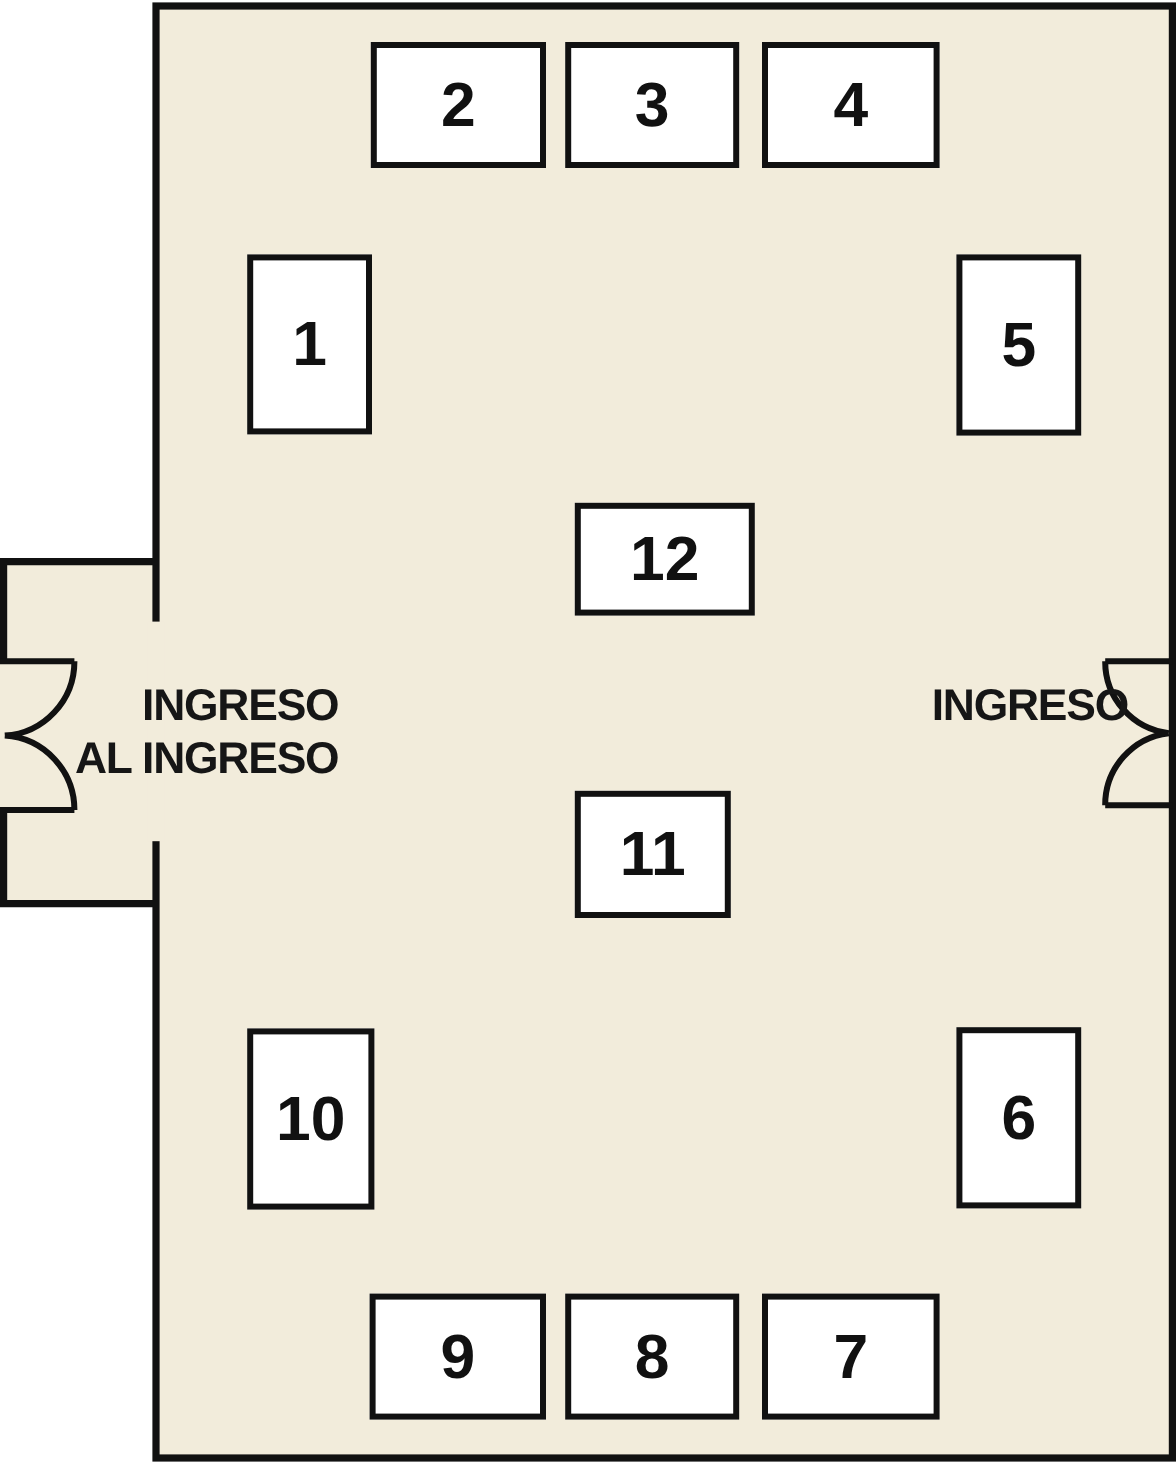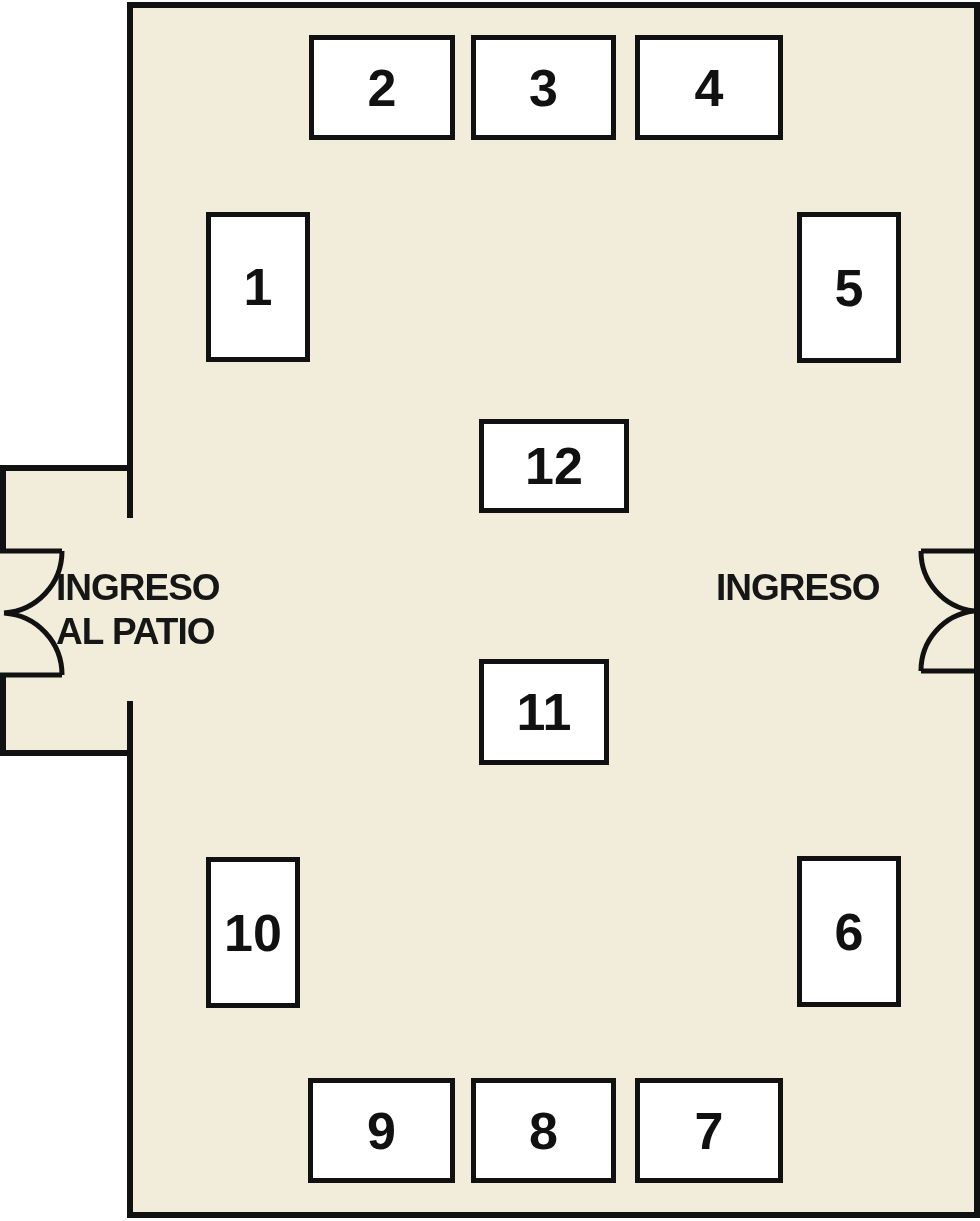--- a/index.html
+++ b/index.html
@@ -28,27 +28,27 @@
   
   .s1 {left:206px; top:212px;  width:104px; height:150px;}
   .s2 {left:309px; top:35px;   width:146px; height:105px;}
   .s3 {left:471px; top:35px;   width:145px; height:105px;}
   .s4 {left:635px; top:35px;   width:148px; height:105px;}
   .s5 {left:797px; top:212px;  width:104px; height:151px;}
   .s6 {left:797px; top:856px;  width:104px; height:151px;}
   .s7 {left:635px; top:1078px; width:148px; height:105px;}
   .s8 {left:471px; top:1078px; width:145px; height:105px;}
   .s9 {left:308px; top:1078px; width:147px; height:105px;}
-  .s10{left:206px; top:857px;  width:94px; height:151px;}
+  .s10{left:206px; top:857px;  width:106px; height:151px;}
   .s11{left:479px; top:659px;  width:130px; height:106px;}
   .s12{left:479px; top:419px;  width:150px; height:94px;}
 
   .entrance-label{
     position:absolute;
-    text-align:left;
+    text-align:right;
     font-weight:700;
     font-size:37px;
     line-height:44px;
     letter-spacing:-1px;
     color:#161616;
     white-space:nowrap;
   }
   .entrance-left {left:56px;  top:566px; width:226px;}
   .entrance-right{left:716px; top:566px; width:224px;}
 </style>
@@ -80,19 +80,19 @@
   <div class="stand s6">6</div>
   <div class="stand s7">7</div>
   <div class="stand s8">8</div>
   <div class="stand s9">9</div>
   <div class="stand s10">10</div>
   <div class="stand s11">11</div>
   <div class="stand s12">12</div>
 
   <div class="entrance-label entrance-left">
     <div>INGRESO</div>
-    <div>AL PATIO</div>
+    <div>AL INGRESO</div>
   </div>
   <div class="entrance-label entrance-right">
     <div>INGRESO</div>
   </div>
 
 </div>
 
 </body></html>

